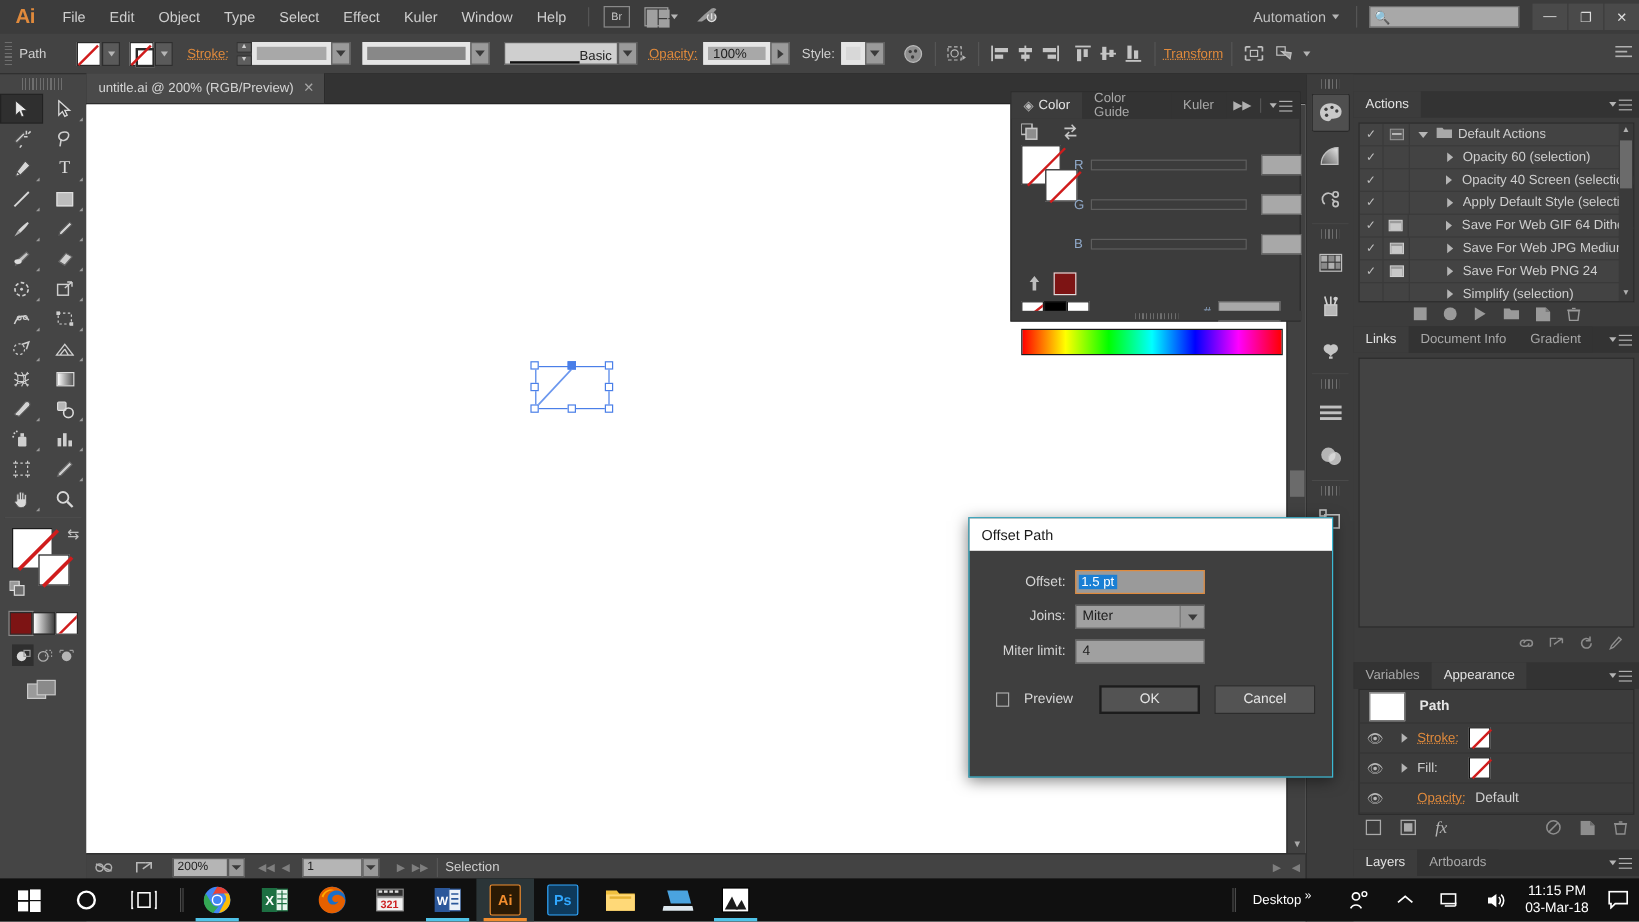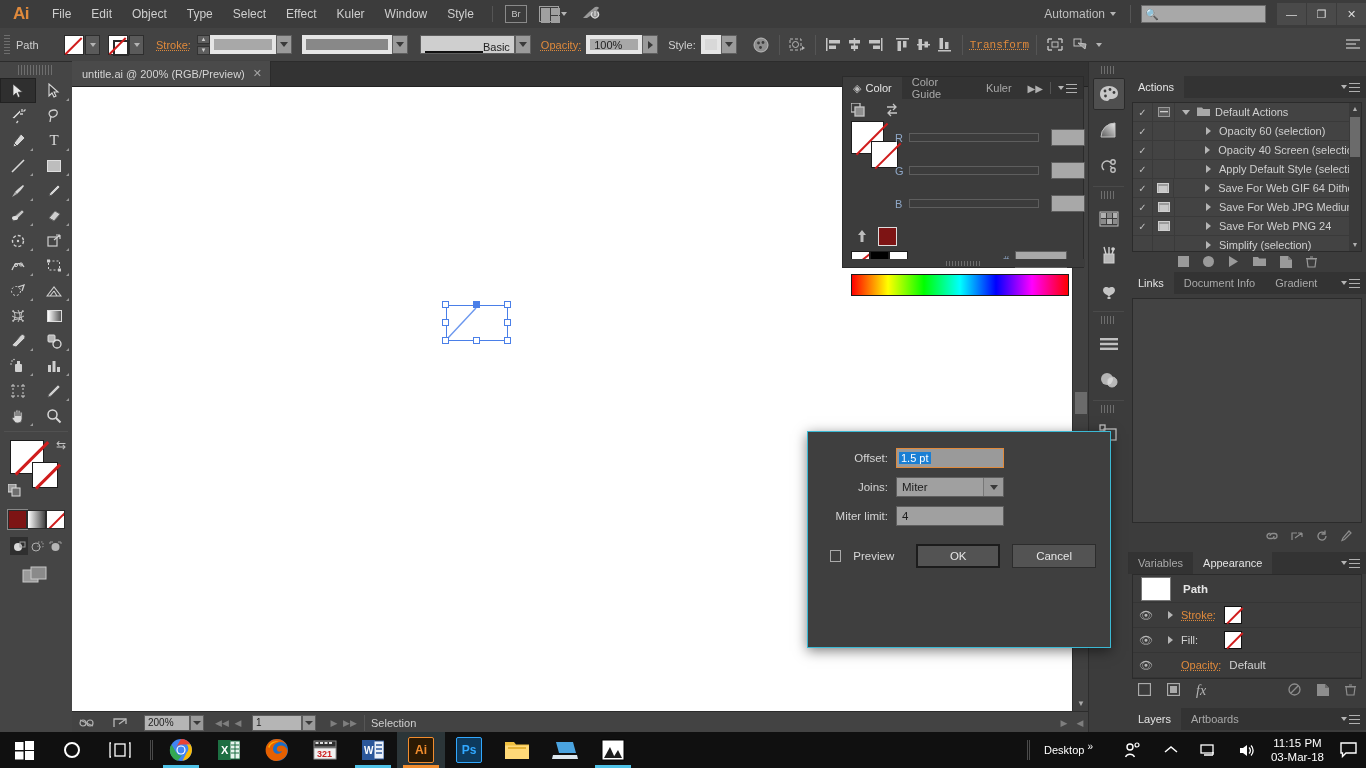--- a/index.html
+++ b/index.html
@@ -317,21 +317,21 @@
   <div class="menubar">
     <div class="ai-logo">Ai</div>
     <div class="menu-item">File</div>
     <div class="menu-item">Edit</div>
     <div class="menu-item">Object</div>
     <div class="menu-item">Type</div>
     <div class="menu-item">Select</div>
     <div class="menu-item">Effect</div>
     <div class="menu-item">Kuler</div>
     <div class="menu-item">Window</div>
-    <div class="menu-item">Style</div>
+    <div class="menu-item">Help</div>
     <div class="mb-sep"></div>
     <div class="br-btn">Br</div>
     <div class="arrange-btn">
       <div class="arrange-grid">
           <i></i>
           <i></i>
           <i></i>
         </div>
       <div class="tri-d"></div>
     </div>
@@ -455,21 +455,21 @@
         </svg>
       </div>
     <div class="cb-icon">
         <svg width="17" height="15" viewBox="0 0 17 15">
           <rect x="2" y="13" width="13" height="1.5" fill="#c4c4c4"></rect>
           <rect x="3.5" y="1" width="3.5" height="11" fill="#c4c4c4"></rect>
           <rect x="9" y="5" width="3.5" height="7" fill="#c4c4c4"></rect>
         </svg>
       </div>
     <div class="cb-sep"></div>
-    <div class="cb-label orange" style="min-width:auto;font-family:Liberation Mono, monospace;">Transform</div>
+    <div class="cb-label orange" style="min-width:auto;">Transform</div>
     <div class="cb-sep"></div>
     <div class="cb-icon">
         <svg width="18" height="15" viewBox="0 0 18 15">
           <path d="M2 2h4M2 2v4M16 2h-4M16 2v4M2 13h4M2 13v-4M16 13h-4M16 13v-4" stroke="#c0c0c0" stroke-width="1.4" fill="none"></path>
           <rect x="6" y="5" width="6" height="5" fill="none" stroke="#c0c0c0"></rect>
         </svg>
       </div>
     <div class="cb-icon" style="margin-left:6px;">
         <svg width="18" height="15" viewBox="0 0 18 15">
           <rect x="1" y="2" width="7" height="7" fill="none" stroke="#c0c0c0"></rect>
@@ -1178,20 +1178,21 @@
         <span class="burger">
             <i></i>
             <i></i>
             <i></i>
           </span>
       </div>
     </div>
   </div>
 
   <div class="dialog">
+    <div class="dlg-title">Offset Path</div>
     <div class="dlg-body">
       <div class="dlg-row">
         <span class="dlg-lbl">Offset:</span>
         <span class="dlg-input">
           <span class="selected">1.5 pt</span>
         </span>
       </div>
       <div class="dlg-row">
         <span class="dlg-lbl">Joins:</span>
         <span class="dlg-select">

